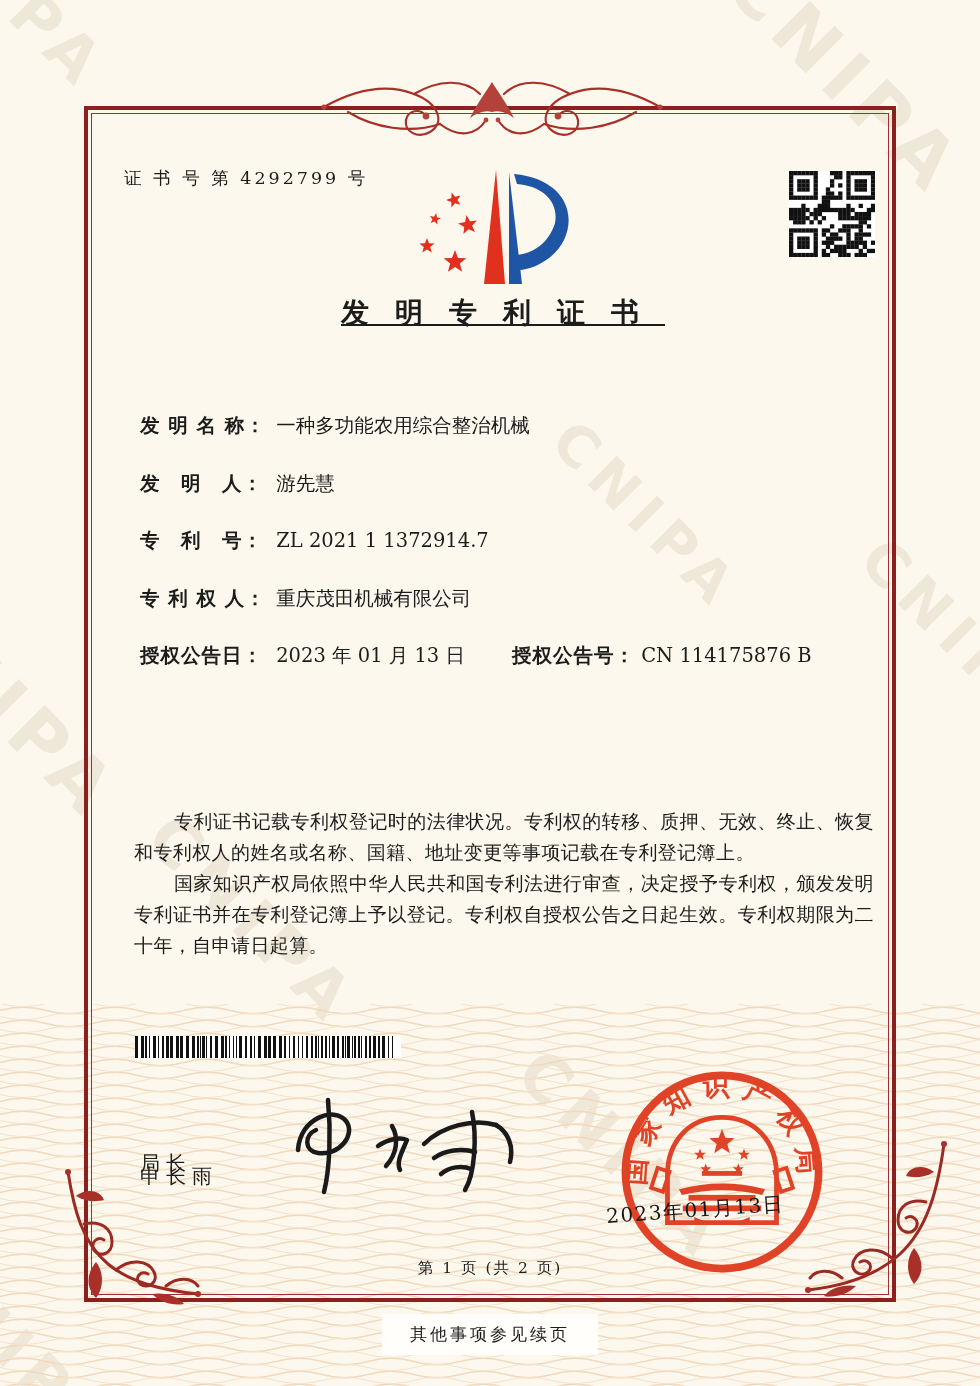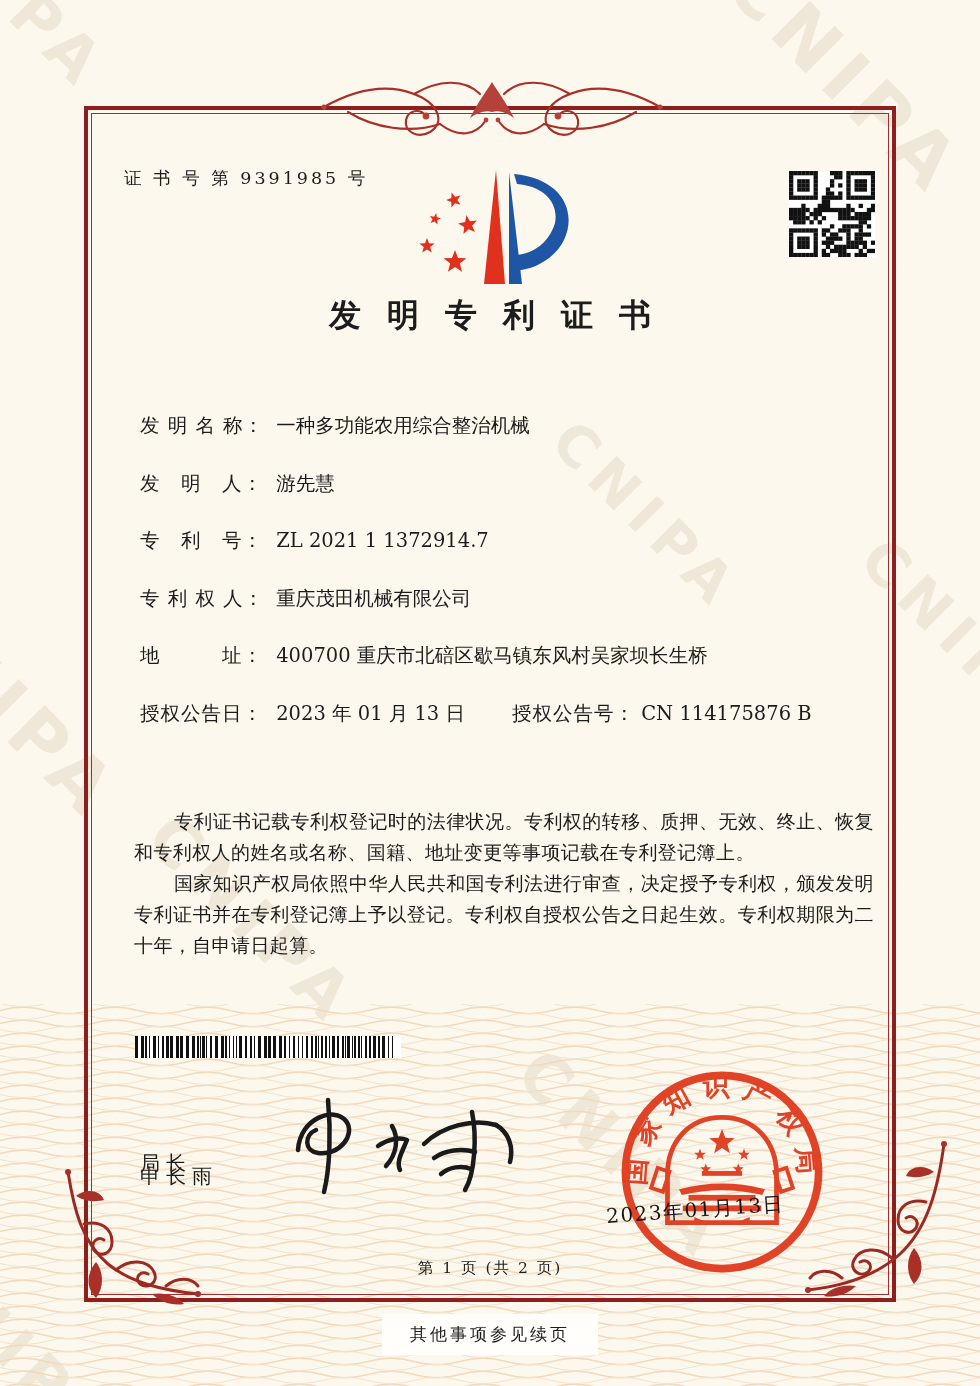--- a/index.html
+++ b/index.html
@@ -16,25 +16,25 @@
   .waves{position:absolute;left:0;top:1004px;}
 
   
   .frame{position:absolute;left:84px;top:106px;width:804px;height:1188px;
          border:4px solid #8e1f1f;}
   .frame::after{content:'';position:absolute;inset:3px;border:1.5px solid #a03030;}
 
   .cert-no{position:absolute;left:124px;top:166px;font-size:17.5px;letter-spacing:3px;}
 
   .title{position:absolute;left:0;top:294px;width:100%;text-align:center;
-         font-size:32px;font-weight:bold;letter-spacing:26px;text-indent:26px;}
+         font-size:28px;font-weight:bold;letter-spacing:26px;text-indent:26px;text-decoration:underline;}
 
   .fields{position:absolute;left:140px;top:412px;width:740px;font-size:19.5px;}
   .row{position:relative;height:30px;margin-bottom:27.5px;white-space:nowrap;}
-  .lbl{display:inline-block;min-width:130px;letter-spacing:1px;}
+  .lbl{display:inline-block;min-width:130px;letter-spacing:1px;font-weight:bold;}
   .pair2{position:absolute;left:372px;top:0;}
 
   .paras{position:absolute;left:134px;top:806px;width:740px;font-size:19px;
          line-height:31px;letter-spacing:0.4px;text-align:justify;}
   .paras p{margin:0;text-indent:2.1em;}
 
   .barcode{position:absolute;left:135px;top:1036px;width:266px;height:22px;background:#fff;
            display:flex;align-items:stretch;}
   .barcode i{display:block;height:100%;}
 
@@ -130,21 +130,21 @@
       <g fill="#a83028">
         <path d="M22 36 C32 28 46 30 50 40 C42 42 32 42 22 36 Z"></path>
         <path d="M42 112 C32 124 32 138 42 148 C50 138 50 122 42 112 Z"></path>
         <path d="M100 150 C108 158 120 162 132 160 C126 152 112 148 100 150 Z"></path>
         <circle cx="12" cy="8" r="3"></circle>
           <circle cx="148" cy="154" r="3"></circle>
       </g>
     </g>
   </svg>
 
-  <div class="cert-no">证 书 号 第 9391985 号</div>
+  <div class="cert-no">证 书 号 第 4292799 号</div>
 
   <svg class="abs" style="left:408px;top:158px;" width="165" height="138" viewBox="0 0 165 138">
     <g id="logo-stars" fill="#e0301e">
         <polygon points="43.6,34.4 47.1,38.8 52.5,37.4 49.4,42.0 52.4,46.8 47.0,45.2 43.4,49.6 43.3,43.9 38.0,41.9 43.3,40.0"></polygon>
         <polygon points="28.2,55.1 28.9,59.3 33.0,60.3 29.2,62.2 29.5,66.5 26.5,63.5 22.6,65.1 24.5,61.3 21.8,58.0 26.0,58.7"></polygon>
         <polygon points="58.5,57.1 61.9,63.3 68.9,62.5 64.1,67.7 67.0,74.1 60.6,71.2 55.4,75.9 56.2,68.9 50.1,65.4 57.1,64.0"></polygon>
         <polygon points="19.0,80.0 21.0,85.3 26.6,85.5 22.2,89.0 23.7,94.5 19.0,91.4 14.3,94.5 15.8,89.0 11.4,85.5 17.0,85.3"></polygon>
         <polygon points="47.0,92.0 50.0,99.9 58.4,100.3 51.8,105.6 54.1,113.7 47.0,109.0 39.9,113.7 42.2,105.6 35.6,100.3 44.0,99.9"></polygon>
       </g>
     <polygon points="88,12 97,126 76,126" fill="#e0301e"></polygon>
@@ -408,24 +408,20 @@
     </div>
     <div class="row">
       <span class="lbl">专　利　号：</span>
       <span class="val">ZL 2021 1 1372914.7</span>
     </div>
     <div class="row">
       <span class="lbl">专 利 权 人：</span>
       <span class="val">重庆茂田机械有限公司</span>
     </div>
     <div class="row">
-      <span class="lbl">地　　　址：</span>
-      <span class="val">400700 重庆市北碚区歇马镇东风村吴家坝长生桥</span>
-    </div>
-    <div class="row">
       <span class="lbl">授权公告日：</span>
       <span class="val">2023 年 01 月 13 日</span>
       <span class="pair2">
         <span class="lbl" style="min-width:0;">授权公告号：</span>
         <span class="val">CN 114175876 B</span>
       </span>
     </div>
   </div>
 
   <div class="paras">

